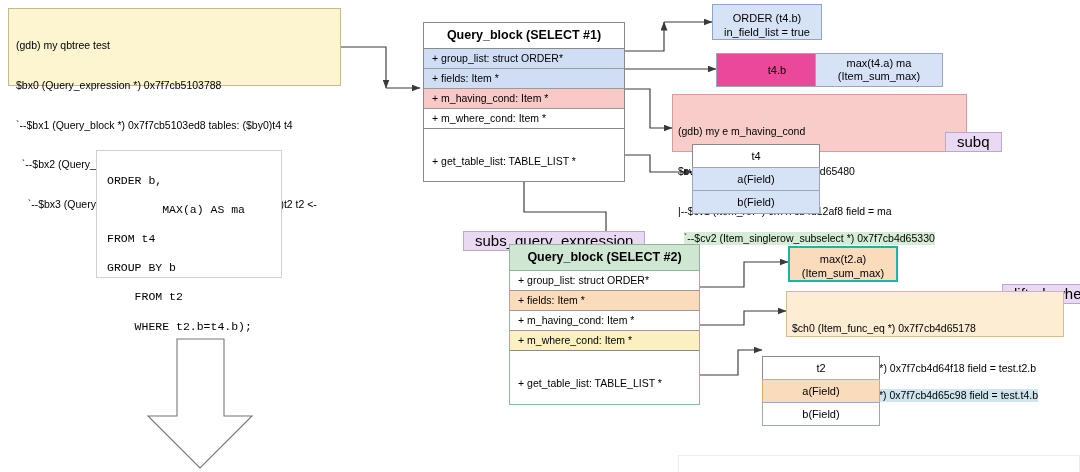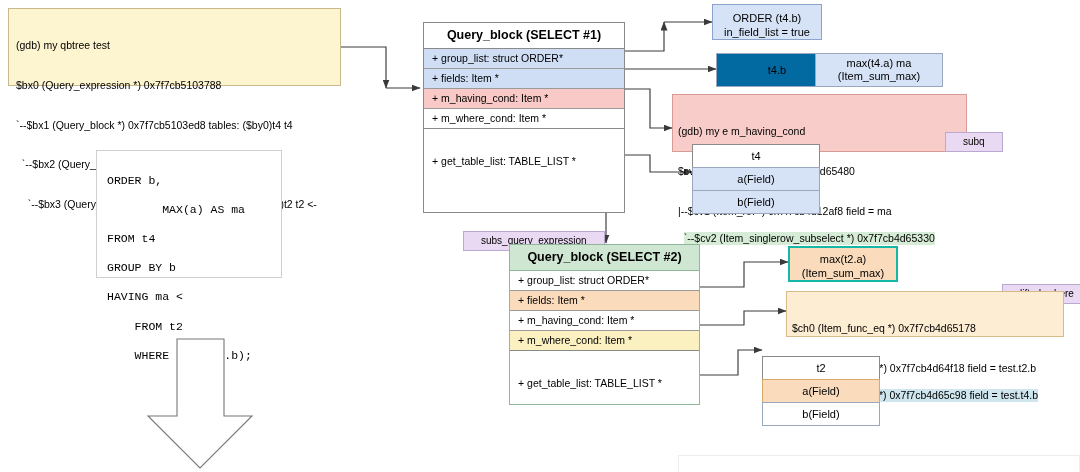--- a/index.html
+++ b/index.html
@@ -23,21 +23,21 @@
   
   .tbl{position:absolute;box-sizing:border-box;}
   .tbl .cell{box-sizing:border-box;text-align:center;font-size:11px;
              padding:5px 0;border:1px solid #9aa8bf;}
 
   .plain{position:absolute;box-sizing:border-box;text-align:center;
          font-size:11px;line-height:14px;display:flex;flex-direction:column;
          align-items:center;justify-content:flex-end;}
 
   .tag{position:absolute;box-sizing:border-box;border:1px solid #b9a8cf;
-       background:#ead9f2;font-size:10px;padding:2px 17px;line-height:14px;white-space:nowrap;}
+       background:#ead9f2;font-size:15px;padding:2px 11px;line-height:14px;white-space:nowrap;}
 
   svg.lines{position:absolute;left:0;top:0;width:1080px;height:472px;overflow:visible;}
 
   .sqlbox{position:absolute;box-sizing:border-box;border:1px solid #d0d0d0;
           background:#fff;font-family:"Liberation Mono",monospace;
           font-size:11.5px;line-height:14.6px;padding:8px 10px;white-space:pre;}
 </style>
 </head>
 <body>
 
@@ -77,46 +77,45 @@
   <div class="gdbline">`--$bx1 (Query_block *) 0x7f7cb5103ed8 tables: ($by0)t4 t4</div>
   <div class="gdbline">  `--$bx2 (Query_expression *) 0x7f7cb4d12bf8</div>
   <div class="gdbline">    `--$bx3 (Query_block *) 0x7f7cb4d13348 tables: ($bz0)t2 t2 &lt;-</div>
 </div>
 
 <div class="sqlbox" style="left:96px;top:150px;width:186px;height:128px;">
 <div>ORDER b,</div>
 <div>        MAX(a) AS ma</div>
 <div>FROM t4</div>
 <div>GROUP BY b</div>
-<div>HAVING ma &lt;</div>
 <div>    FROM t2</div>
 <div>    WHERE t2.b=t4.b);</div>
 </div>
 
 <svg class="abs" style="left:120px;top:320px;width:180px;height:152px;">
   <polygon points="57,19 104,19 104,96 132,96 80,148 28,96 57,96" fill="#ffffff" stroke="#777" stroke-width="1.1"></polygon>
 </svg>
 
-<div class="qblock" style="left:423px;top:22px;width:202px;height:191px;">
+<div class="qblock" style="left:423px;top:22px;width:202px;height:160px;">
   <div class="qtitle">Query_block (SELECT #1)</div>
   <div class="qrow" style="background:#cfdef5;">+ group_list: struct ORDER*</div>
   <div class="qrow" style="background:#cfdef5;">+ fields: Item *</div>
   <div class="qrow" style="background:#f8c9c6;">+ m_having_cond: Item *</div>
   <div class="qrow" style="background:#fff;border-bottom:none;">+ m_where_cond: Item *</div>
   <div class="qrow nb qsep" style="background:#fff;height:12px;padding:0;"></div>
   <div class="qrow nb" style="background:#fff;padding-top:14px;">+ get_table_list: TABLE_LIST *</div>
 </div>
 
 <div class="plain" style="left:712px;top:4px;width:110px;height:36px;background:#d6e3f7;border:1px solid #8aa4cc;">
   <div>ORDER (t4.b)</div>
   <div>in_field_list = true</div>
 </div>
 
 <div class="tbl" style="left:716px;top:53px;width:228px;height:34px;display:flex;">
-  <div class="cell" style="width:100px;background:#0369a1;display:flex;align-items:center;justify-content:center;padding-left:22px;">t4.b</div>
+  <div class="cell" style="width:100px;background:#ec4899;display:flex;align-items:center;justify-content:center;padding-left:22px;">t4.b</div>
   <div class="cell" style="width:128px;background:#d6e3f7;display:flex;flex-direction:column;align-items:center;justify-content:center;line-height:13px;margin-left:-1px;">
     <span>max(t4.a) ma</span>
     <span>(Item_sum_max)</span>
   </div>
 </div>
 
 <div class="abs" style="left:672px;top:94px;width:295px;height:58px;background:#f8cdc9;border:1px solid #d99b95;
             font-size:10.5px;line-height:13.4px;padding:3px 5px;white-space:pre;">
   <div>(gdb) my e m_having_cond</div>
   <div>$cv0 (Item_func_lt *) 0x7f7cb4d65480</div>

